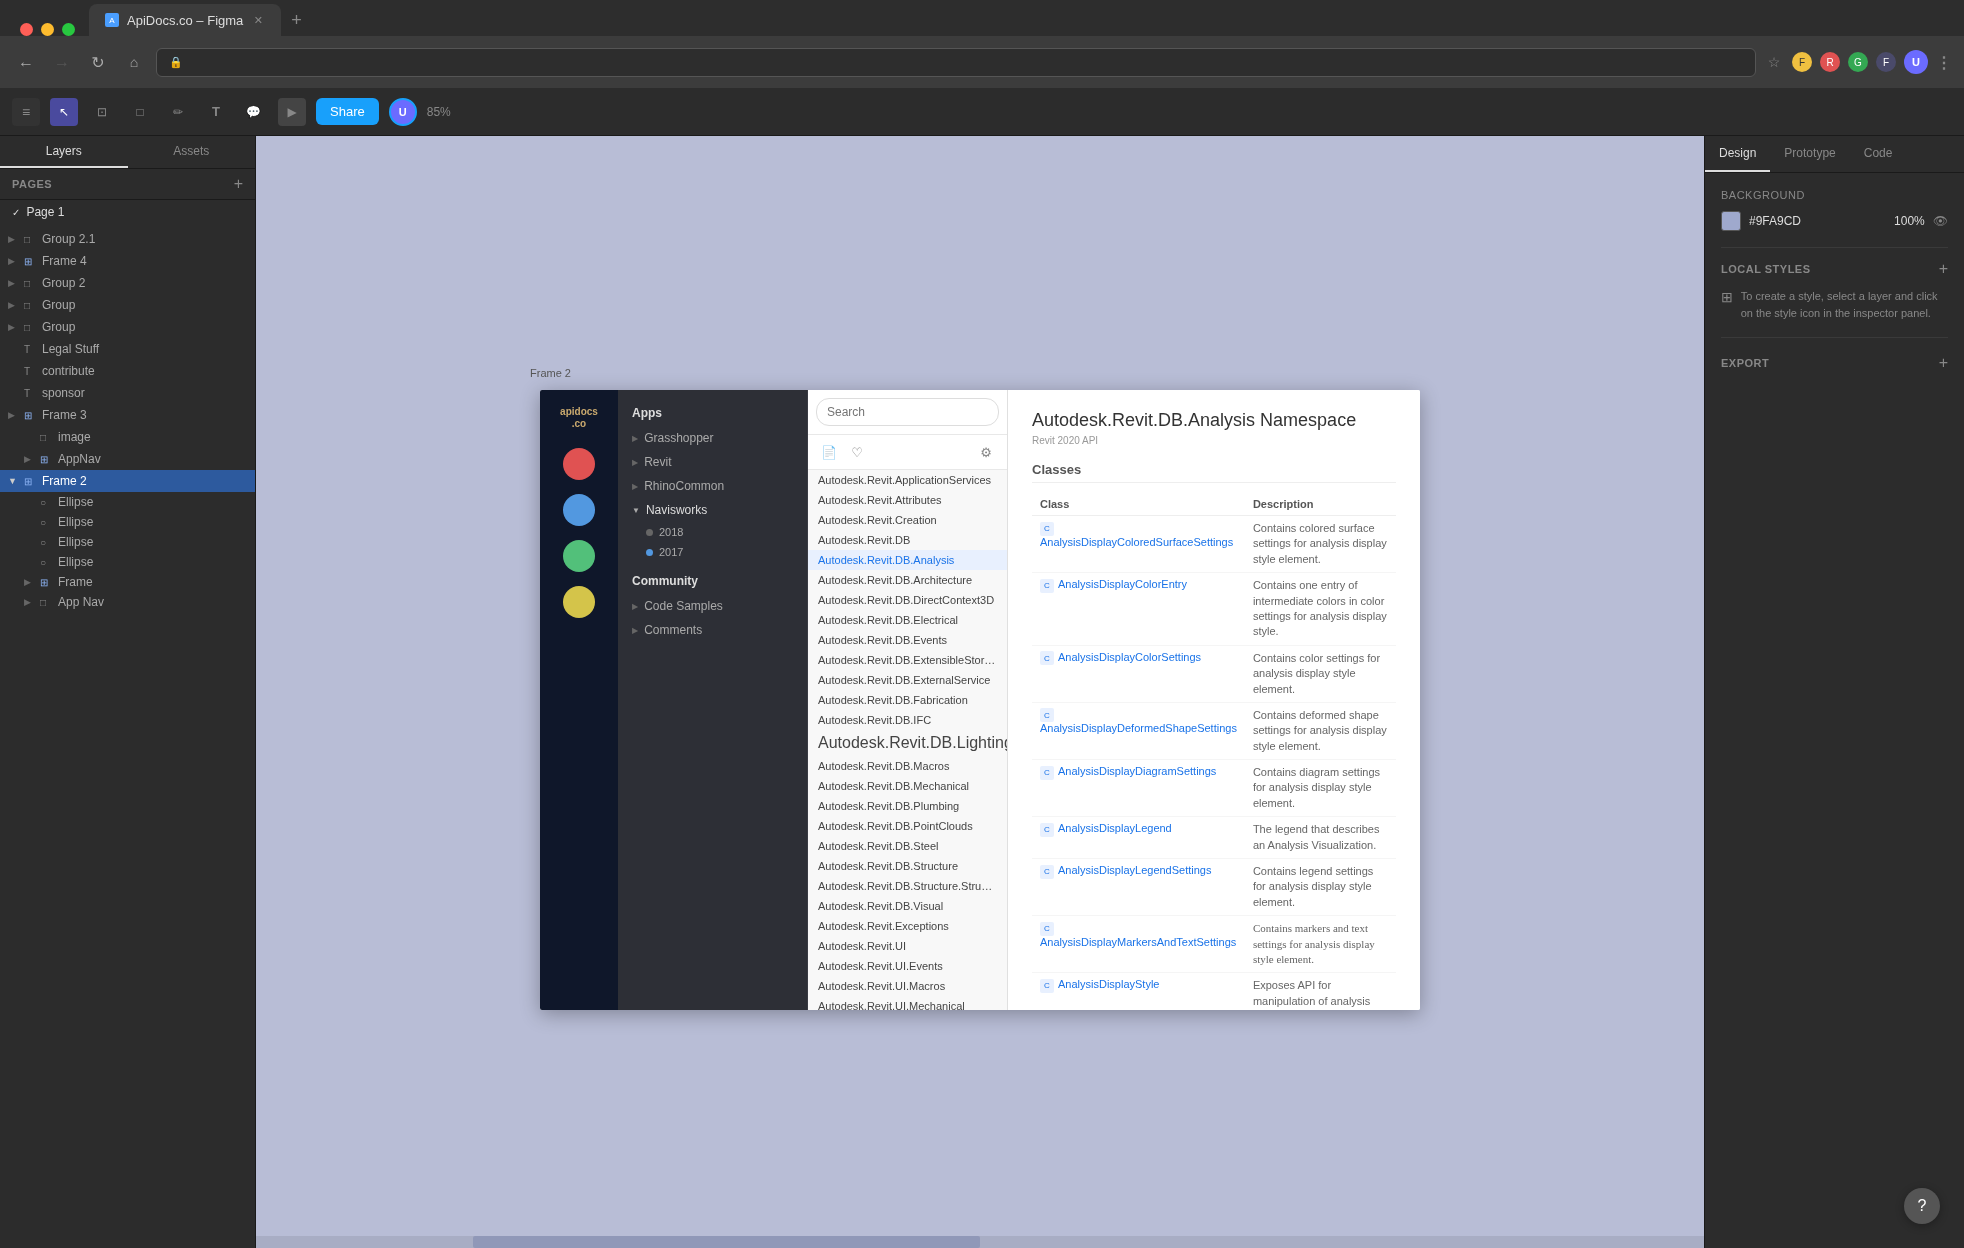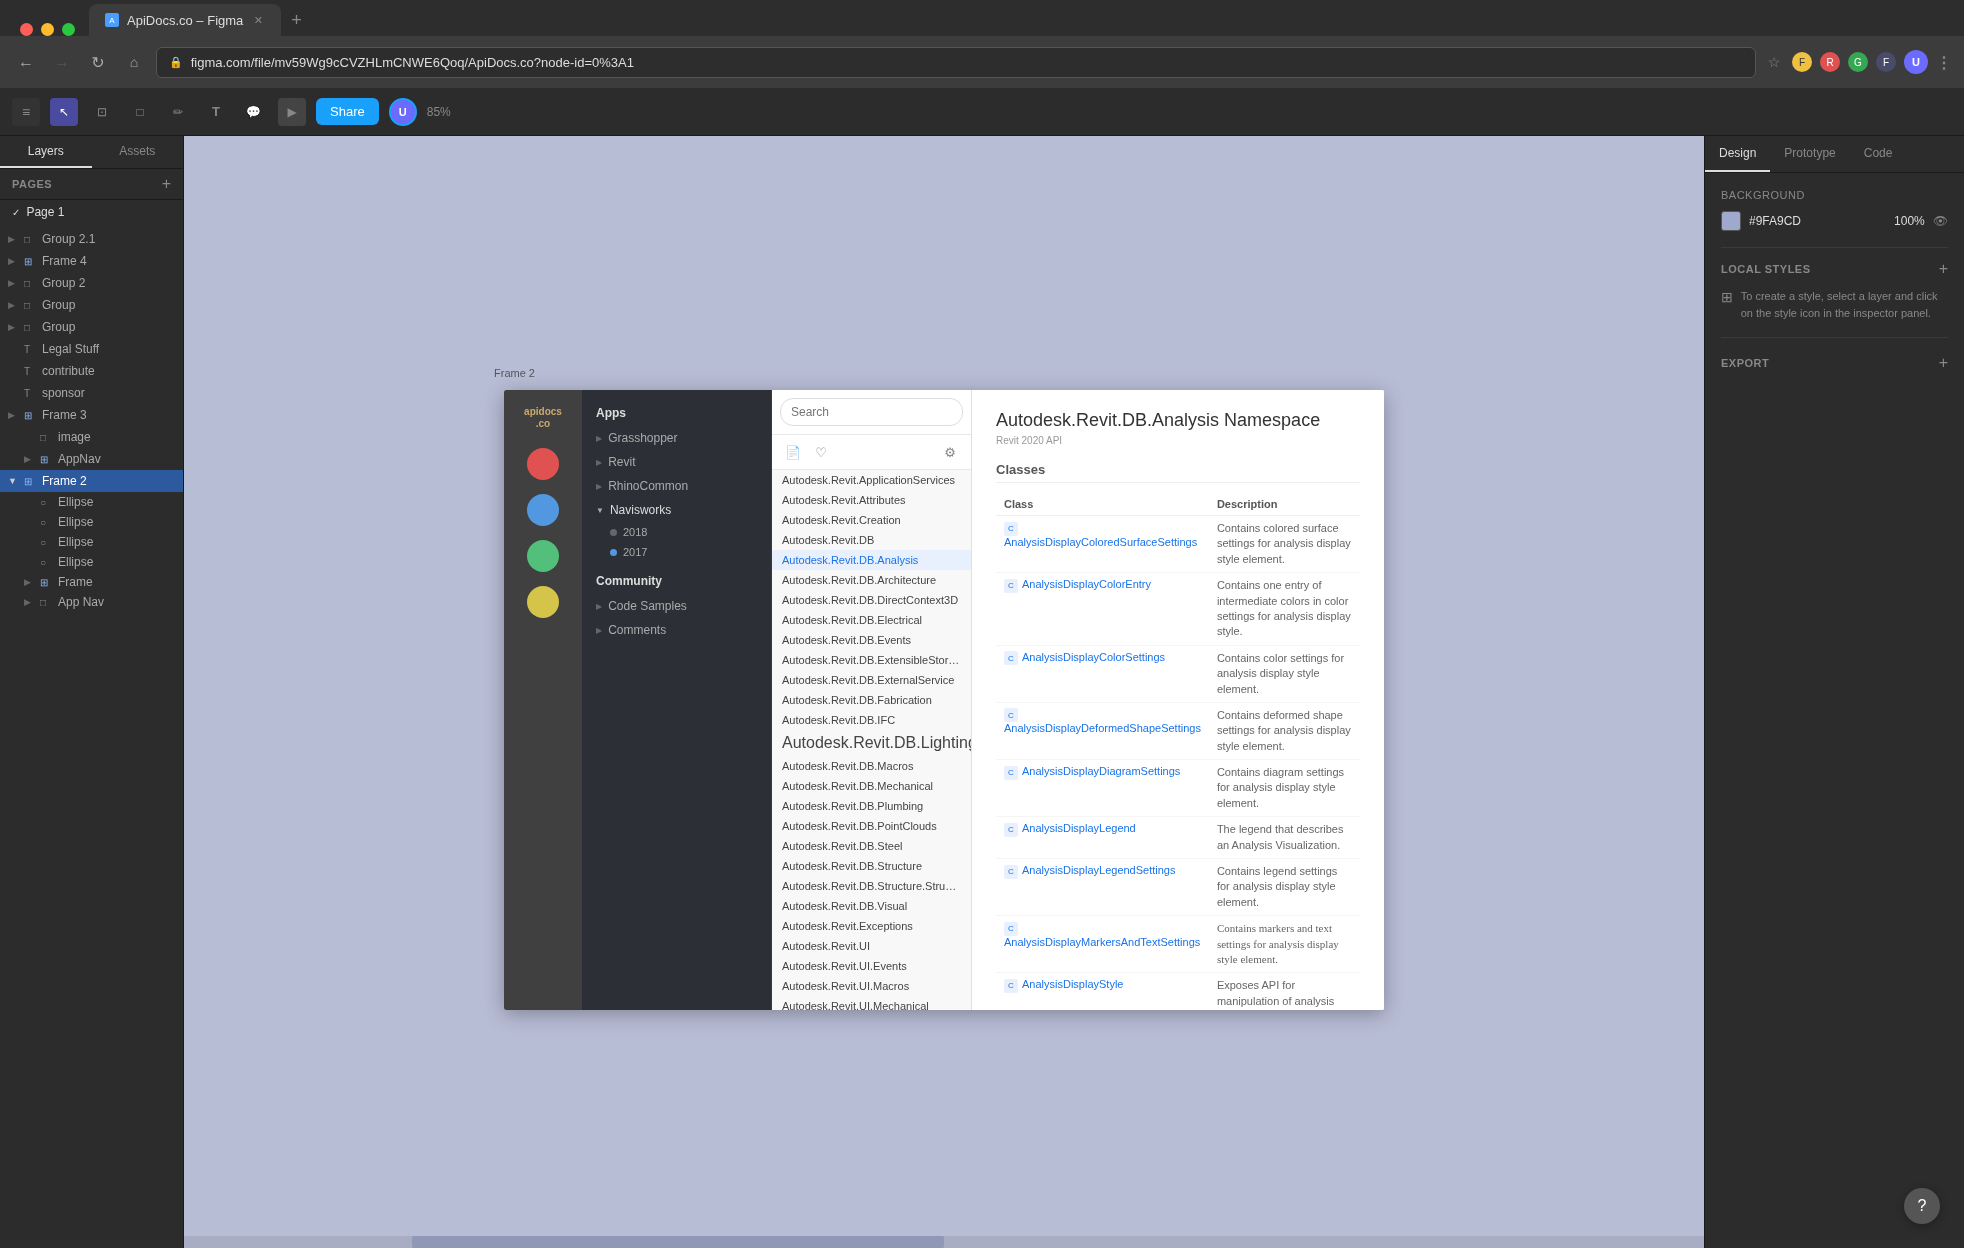--- a/index.html
+++ b/index.html
@@ -24,21 +24,20 @@
     <button style="background:transparent; border:none; color:#888; font-size:18px; cursor:pointer; padding:0 8px; line-height:32px;">+</button>
   </div>
 
   <div style="background:#3c3c3c; height:52px; display:flex; align-items:center; gap:8px; padding:0 12px;">
     <button style="background:transparent; border:none; color:#aaa; font-size:16px; cursor:pointer; width:28px; height:28px; border-radius:4px;">←</button>
     <button style="background:transparent; border:none; color:#555; font-size:16px; cursor:pointer; width:28px; height:28px; border-radius:4px;">→</button>
     <button style="background:transparent; border:none; color:#aaa; font-size:16px; cursor:pointer; width:28px; height:28px; border-radius:4px;">↻</button>
     <button style="background:transparent; border:none; color:#aaa; font-size:14px; cursor:pointer; width:28px; height:28px; border-radius:4px;">⌂</button>
     <div style="flex:1; background:#2d2d2d; border:1px solid #555; border-radius:6px; padding:7px 12px; display:flex; align-items:center; gap:8px; cursor:text;">
       <span style="color:#888; font-size:11px;">🔒</span>
-      <span style="color:#ddd; font-size:13px; flex:1;">figma.com/file/mv59Wg9cCVZHLmCNWE6Qoq/ApiDocs.co?node-id=0%3A1</span>
     </div>
     <div style="display:flex; gap:8px; align-items:center;">
       <div style="width:20px; height:20px; display:flex; align-items:center; justify-content:center; color:#888; cursor:pointer; font-size:14px;">☆</div>
       <div style="width:20px; height:20px; border-radius:50%; background:#f0c040; display:flex; align-items:center; justify-content:center; color:#333; font-size:10px; cursor:pointer;">F</div>
       <div style="width:20px; height:20px; border-radius:50%; background:#e05252; display:flex; align-items:center; justify-content:center; color:white; font-size:10px; cursor:pointer;">R</div>
       <div style="width:20px; height:20px; border-radius:50%; background:#34a853; display:flex; align-items:center; justify-content:center; color:white; font-size:10px; cursor:pointer;">G</div>
       <div style="width:20px; height:20px; border-radius:50%; background:#4a4a6a; display:flex; align-items:center; justify-content:center; color:white; font-size:10px; cursor:pointer;">F</div>
       <div style="width:24px; height:24px; border-radius:50%; background:#6b6bff; display:flex; align-items:center; justify-content:center; color:white; font-size:11px; font-weight:bold; cursor:pointer;">U</div>
       <div style="color:#888; cursor:pointer; font-size:16px; font-weight:bold;">⋮</div>
     </div>
@@ -59,21 +58,21 @@
   <div style="display:flex; align-items:center; gap:10px;">
     <div style="width:28px; height:28px; background:#444; border-radius:4px; display:flex; align-items:center; justify-content:center; color:#888; cursor:pointer; font-size:12px;">▶</div>
     <button style="background:#18a0fb; color:white; border:none; border-radius:6px; padding:6px 14px; font-size:13px; font-weight:500; cursor:pointer;">Share</button>
     <div style="width:28px; height:28px; border-radius:50%; background:#6b6bff; display:flex; align-items:center; justify-content:center; color:white; font-size:11px; font-weight:bold; cursor:pointer; border:2px solid #18a0fb;">U</div>
     <span style="color:#888; font-size:12px; cursor:pointer;">85%</span>
   </div>
 </div>
 
 <div style="display:flex; height:calc(1248px - 136px);">
 
-  <div style="width:184px; background:#2c2c2c; border-right:1px solid #1a1a1a; display:flex; flex-direction:column;">
+  <div style="width:256px; background:#2c2c2c; border-right:1px solid #1a1a1a; display:flex; flex-direction:column;">
 
     <div style="display:flex; border-bottom:1px solid #1a1a1a;">
       <div style="flex:1; text-align:center; padding:8px; color:#ddd; font-size:12px; cursor:pointer; border-bottom:2px solid #ddd;">Layers</div>
       <div style="flex:1; text-align:center; padding:8px; color:#888; font-size:12px; cursor:pointer; border-bottom:2px solid transparent;">Assets</div>
     </div>
 
     <div style="border-bottom:1px solid #1a1a1a; padding:6px 12px; display:flex; align-items:center; justify-content:space-between;">
       <span style="color:#888; font-size:11px; font-weight:600; text-transform:uppercase; letter-spacing:0.5px;">Pages</span>
       <span style="color:#888; font-size:16px; cursor:pointer;">+</span>
     </div>
@@ -193,21 +192,21 @@
   </div>
 
   <div style="flex:1; background:#b8bdd6; overflow:hidden; position:relative; display:flex; align-items:center; justify-content:center;">
 
     <div style="position:absolute; top:calc(50% - 325px); left:calc(50% - 450px); color:#555; font-size:11px; font-weight:500;">
       <span>Frame 2</span>
     </div>
 
     <div style="background:white; border-radius:2px; box-shadow:0 4px 20px rgba(0,0,0,0.3); display:flex; width:880px; height:620px; overflow:hidden; margin-top:16px;">
 
-      <div style="width:78px; background:#404040; display:flex; flex-direction:column; align-items:center; padding:16px 0 12px; gap:14px;">
+      <div style="width:78px; background:#0f172a; display:flex; flex-direction:column; align-items:center; padding:16px 0 12px; gap:14px;">
         <div style="color:#c9a96e; font-size:10px; font-weight:bold; text-align:center; line-height:1.2; margin-bottom:4px;">
           <div>apidocs</div>
             <div>.co</div>
         </div>
         <div style="width:32px; height:32px; border-radius:50%; background:#e05252;"></div>
         <div style="width:32px; height:32px; border-radius:50%; background:#5298e0;"></div>
         <div style="width:32px; height:32px; border-radius:50%; background:#52c07a;"></div>
         <div style="width:32px; height:32px; border-radius:50%; background:#d4c44a;"></div>
       </div>
 

